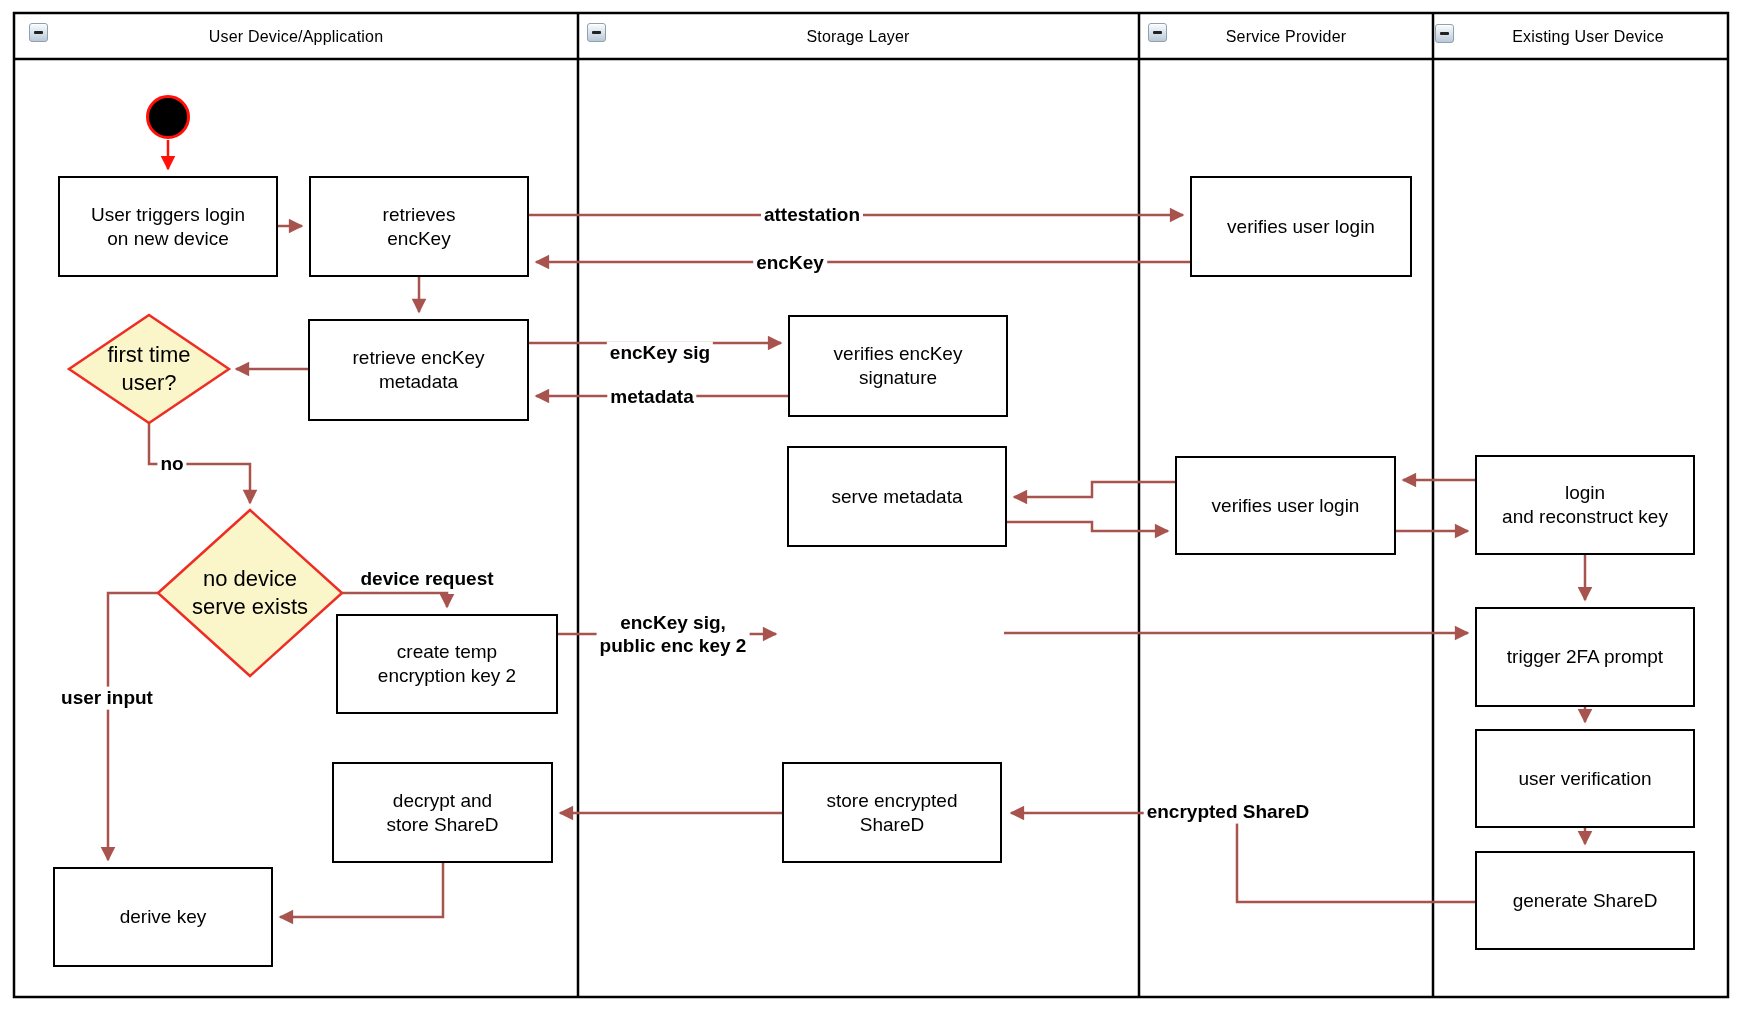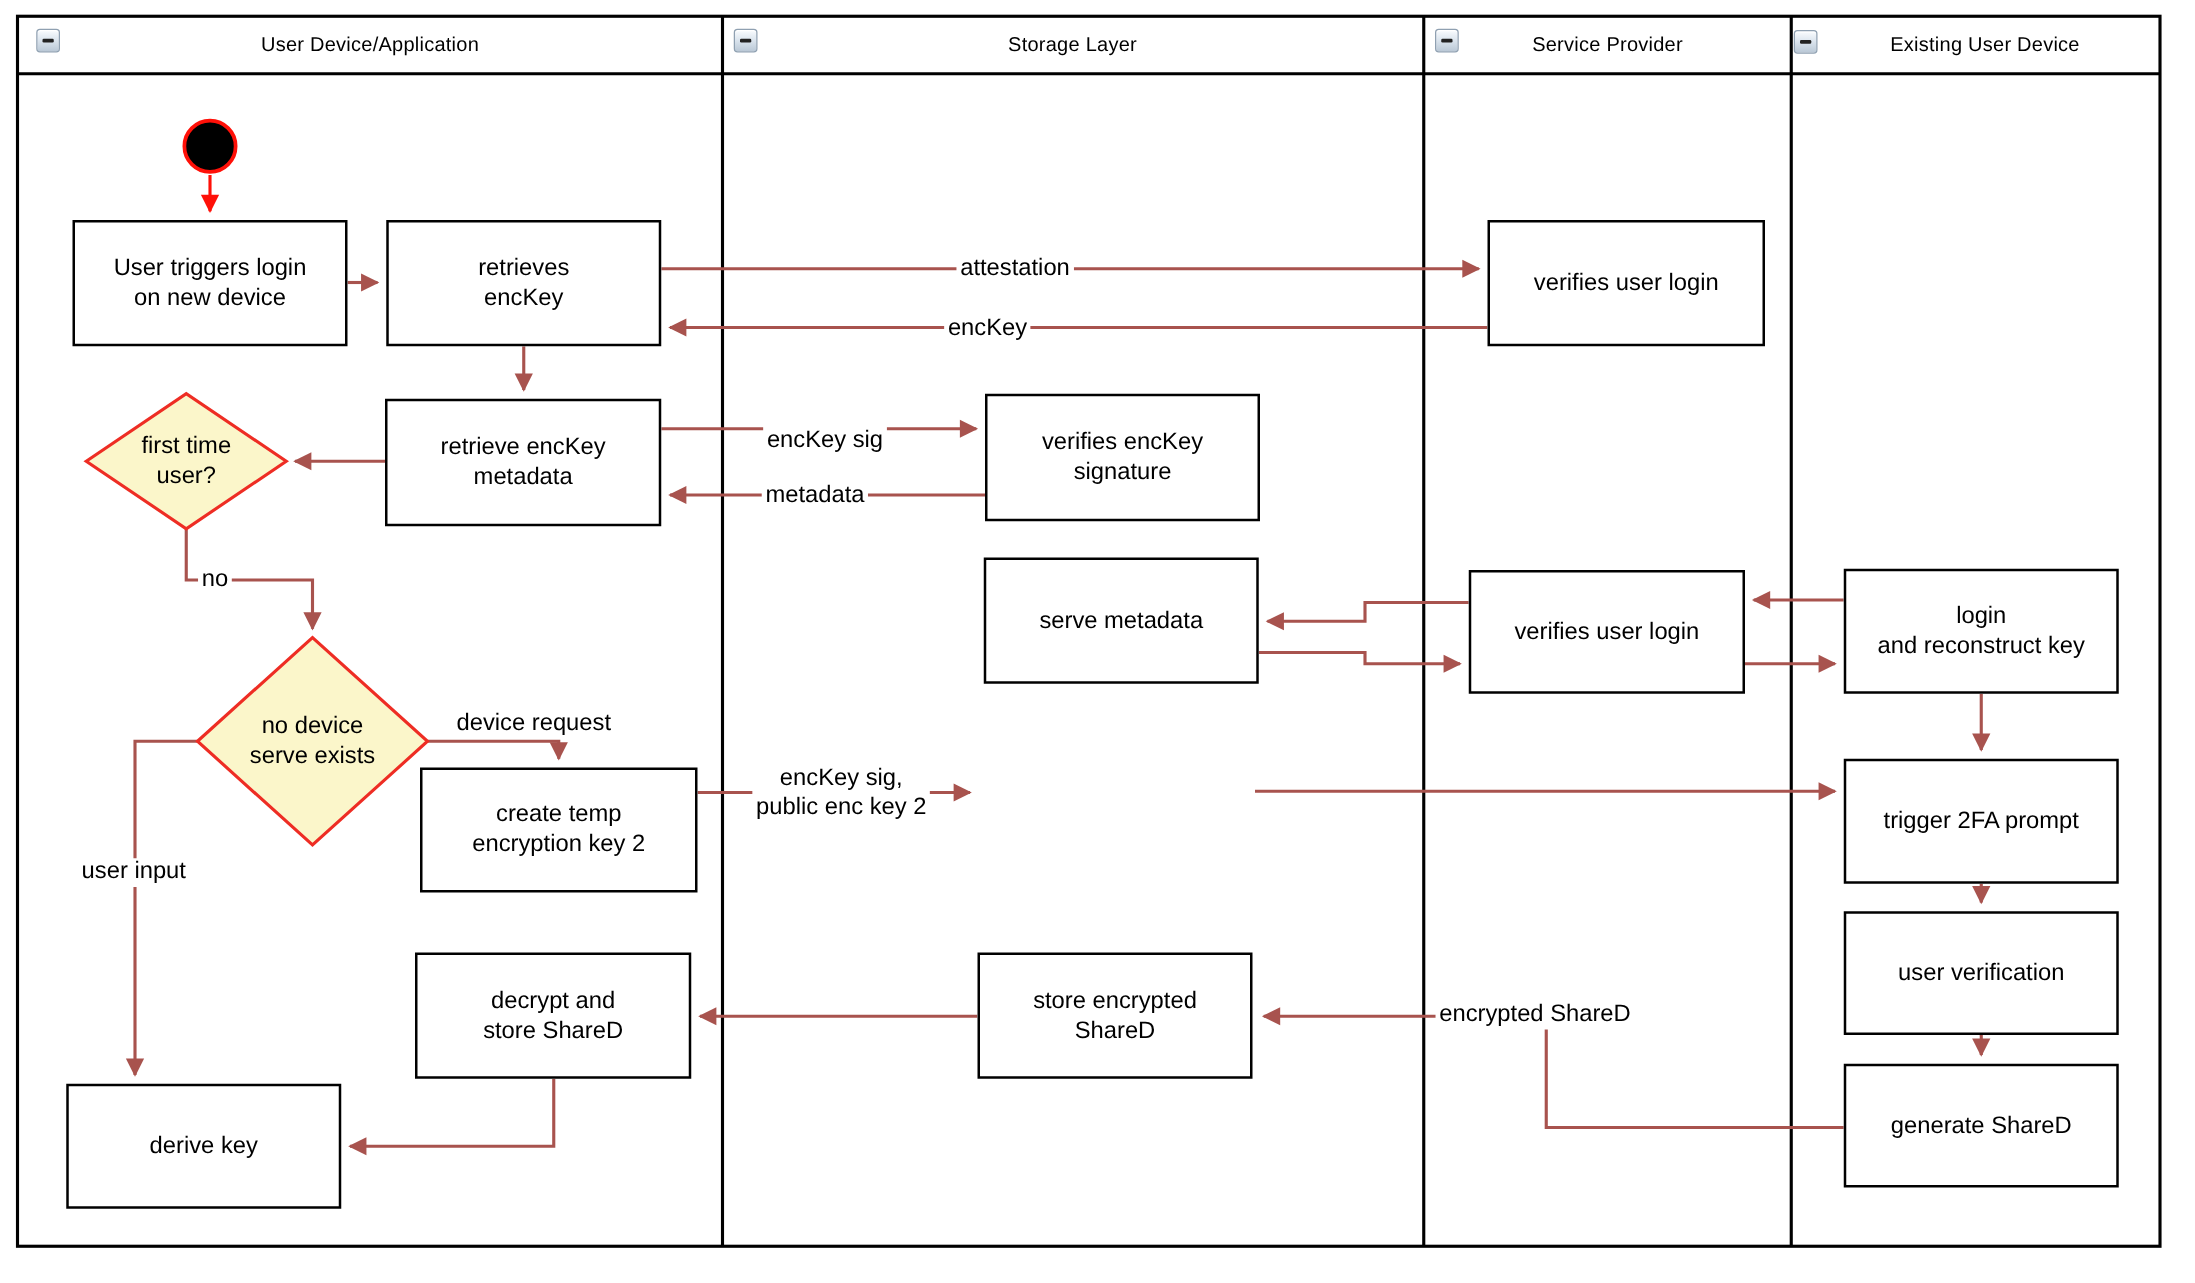--- a/index.html
+++ b/index.html
@@ -18,25 +18,25 @@
     box-shadow:inset 0 1px 0 #fff;display:flex;align-items:center;justify-content:center;
   }
   .collapse-icon .minus{width:9px;height:3px;background:#222;border-radius:1px;}
   .node{
     position:absolute;background:#fff;border:2.5px solid #000;
     display:flex;align-items:center;justify-content:center;text-align:center;
     font-size:19px;line-height:1.26;white-space:pre-line;box-sizing:border-box;
   }
   .dtext{
     position:absolute;transform:translate(-50%,-50%);text-align:center;
-    font-size:19px;line-height:1.26;white-space:pre-line;
+    font-size:22px;line-height:1.26;white-space:pre-line;
   }
   .elabel{
     position:absolute;transform:translate(-50%,-50%);background:#fff;
-    padding:0 3px;font-size:19px;line-height:1.2;text-align:center;white-space:pre-line;
+    padding:0 3px;font-size:19px;line-height:1.2;text-align:center;white-space:pre-line;font-weight:bold;
   }
 </style>
 </head>
 <body>
 
 <div class="stage">
 
   <svg width="1756" height="1026" viewBox="0 0 1756 1026">
     <defs>
       <marker id="arrM" viewBox="0 0 12 12" refX="10" refY="6" markerWidth="7" markerHeight="7" orient="auto">

